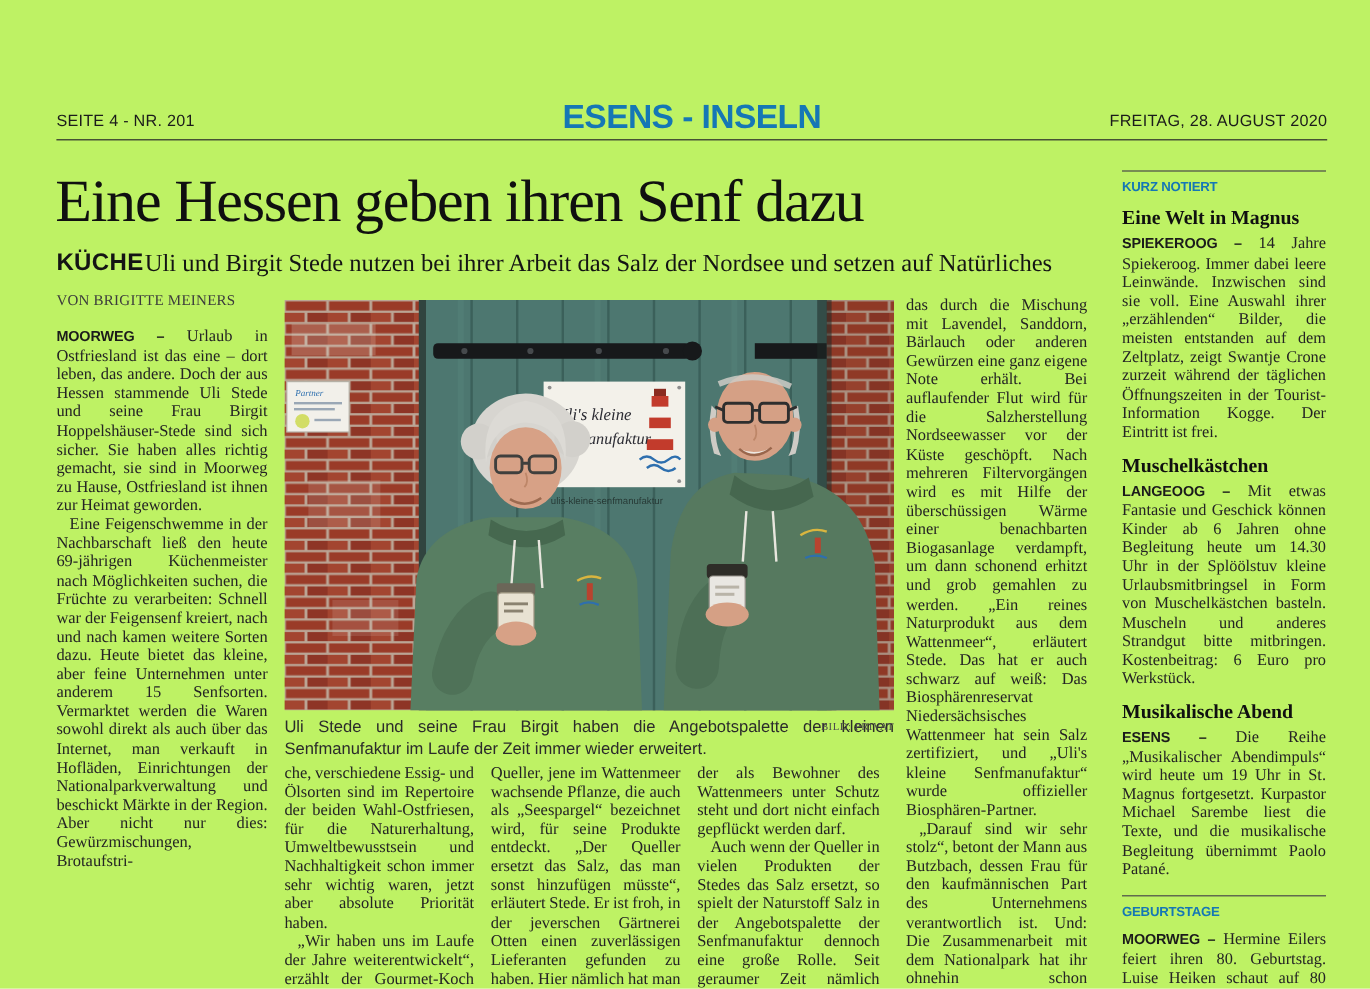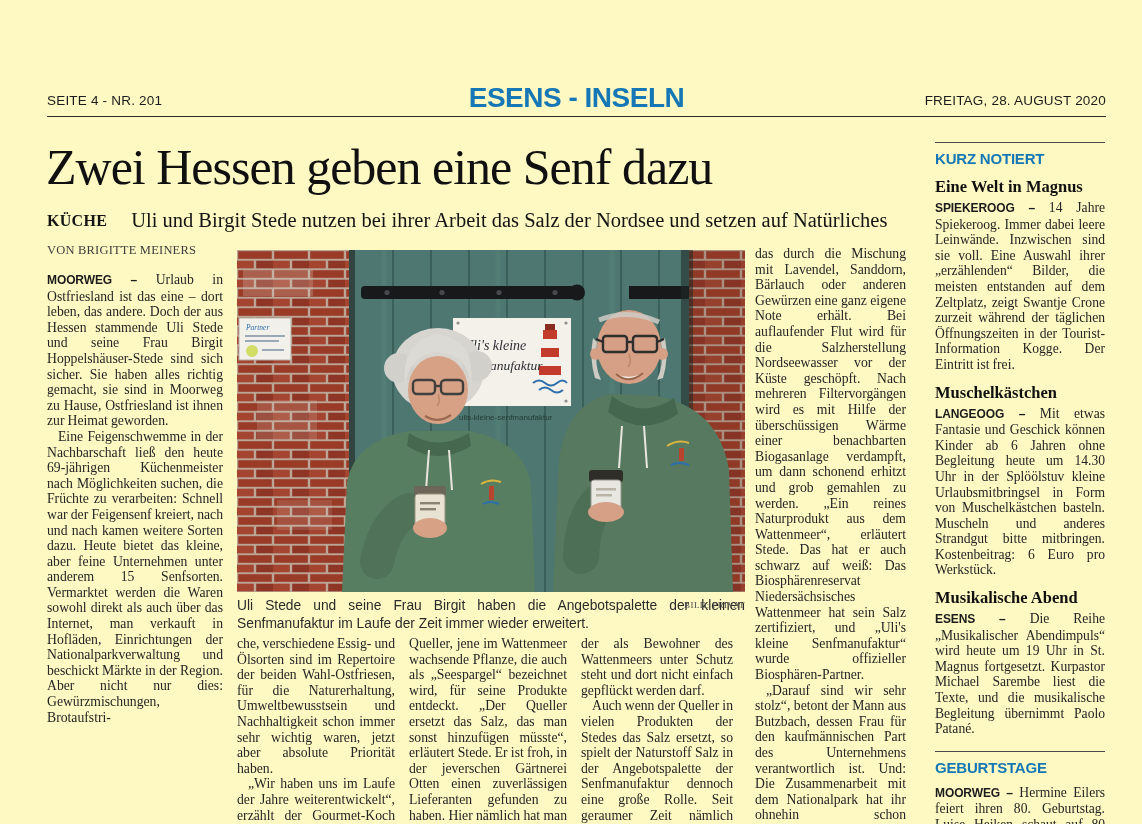--- a/index.html
+++ b/index.html
@@ -1,33 +1,33 @@
 <!DOCTYPE html>
 <html><head>
 <meta charset="utf-8">
 <style>
   html,body{margin:0;padding:0;background:#ffffff;}
-  .page{position:relative;width:1142px;height:824px;background:#fef9c3;overflow:hidden;
+  .page{position:relative;width:1142px;height:824px;background:#bef264;overflow:hidden;
         font-family:"Liberation Serif",serif;color:#1e1e1e;}
 
   
   .header-bar{position:absolute;left:47px;right:36px;top:78px;height:34px;
               font-family:"Liberation Sans",sans-serif;}
   .header-left{position:absolute;left:0;bottom:4px;font-size:13.5px;letter-spacing:.2px;color:#1b1b1b;}
   .header-right{position:absolute;right:0;bottom:4px;font-size:13.5px;letter-spacing:.2px;color:#1b1b1b;margin-left:23px;}
   .header-center{position:absolute;left:50%;transform:translateX(-50%);bottom:-2px;
                  font-size:28px;font-weight:700;letter-spacing:-.5px;color:#1577b5;}
   .header-rule{position:absolute;left:47px;right:36px;top:116px;border-top:1.5px solid #2b2b2b;}
 
   
   .headline{position:absolute;left:46px;top:141px;width:880px;font-size:50px;line-height:1.05;
             letter-spacing:-1px;color:#101010;}
   .kicker{position:absolute;left:47px;top:209px;width:880px;font-size:20.5px;color:#141414;}
-  .kicker-label{font-family:Liberation Serif, serif;font-weight:700;font-size:16px;
-                letter-spacing:.3px;margin-right:24px;position:relative;top:-1px;}
+  .kicker-label{font-family:Liberation Sans, sans-serif;font-weight:700;font-size:20px;
+                letter-spacing:.3px;margin-right:1px;position:relative;top:-1px;}
   .byline{position:absolute;left:47px;top:243px;font-family:Liberation Serif, serif;
           font-size:12.5px;color:#3c3c3c;letter-spacing:.2px;}
 
   
   .body-col{position:absolute;text-align:justify;font-size:13.7px;line-height:15.6px;
             color:#242424;word-spacing:-.3px;}
   .body-col p{margin:0;}
   .body-col p.indent{text-indent:11px;}
   .lead{font-family:"Liberation Sans",sans-serif;font-weight:700;font-size:12px;letter-spacing:-.1px;color:#1b1b1b;}
   #col1{left:47px;top:272px;width:176px;}
@@ -40,38 +40,38 @@
   .photo{position:absolute;left:237px;top:250px;width:508px;height:342px;}
   .caption{position:absolute;left:237px;top:597px;width:508px;font-family:"Liberation Sans",sans-serif;
            font-size:13.8px;line-height:17.5px;color:#2b2b2b;text-align:justify;}
   .credit{position:absolute;right:0;bottom:18px;font-size:9px;color:#4c4c4c;letter-spacing:.4px;
           font-family:Liberation Serif, serif;}
 
   
   .sidebar{position:absolute;left:935px;top:142px;width:170px;}
   .sb-rule{border-top:1.2px solid #4a4a4a;margin:0 0 7px 0;}
   .sb-rule2{border-top:1.2px solid #4a4a4a;margin:14px 0 7px 0;}
-  .sb-title{font-family:"Liberation Sans",sans-serif;font-weight:700;font-size:15px;
+  .sb-title{font-family:"Liberation Sans",sans-serif;font-weight:700;font-size:11px;
             color:#1577b5;letter-spacing:-.2px;margin:0 0 9px 0;}
   .sb-head{font-size:16.5px;font-weight:700;margin:10px 0 3px 0;color:#101010;}
   .sb-text{text-align:justify;font-size:13.6px;line-height:15.6px;margin:0;color:#242424;word-spacing:-.3px;}
 </style>
 </head>
 <body>
 
 <div class="page">
 
   <div class="header-bar">
     <span class="header-left">SEITE 4 - NR. 201</span>
     <span class="header-center">ESENS - INSELN</span>
     <span class="header-right">FREITAG, 28. AUGUST 2020</span>
   </div>
   <div class="header-rule"></div>
 
-  <h1 class="headline" style="margin:0;font-weight:400;">Zwei Hessen geben eine Senf dazu</h1>
+  <h1 class="headline" style="margin:0;font-weight:400;">Eine Hessen geben ihren Senf dazu</h1>
   <div class="kicker">
     <span class="kicker-label">KÜCHE</span><span>Uli und Birgit Stede nutzen bei ihrer Arbeit das Salz der Nordsee und setzen auf Natürliches</span>
   </div>
   <div class="byline">VON BRIGITTE MEINERS</div>
 
   <div class="body-col" id="col1">
     <p><span class="lead">MOORWEG –</span> <span>Urlaub in Ostfriesland ist das eine – dort leben, das andere. Doch der aus Hessen stammende Uli Stede und seine Frau Birgit Hoppelshäuser-Stede sind sich sicher. Sie haben alles richtig gemacht, sie sind in Moorweg zu Hause, Ostfriesland ist ihnen zur Heimat geworden.</span></p>
     <p class="indent">Eine Feigenschwemme in der Nachbarschaft ließ den heute 69-jährigen Küchenmeister nach Möglichkeiten suchen, die Früchte zu verarbeiten: Schnell war der Feigensenf kreiert, nach und nach kamen weitere Sorten dazu. Heute bietet das kleine, aber feine Unternehmen unter anderem 15 Senfsorten. Vermarktet werden die Waren sowohl direkt als auch über das Internet, man verkauft in Hofläden, Einrichtungen der Nationalparkverwaltung und beschickt Märkte in der Region. Aber nicht nur dies: Gewürzmischungen, Brotaufstri-</p>
   </div>
 

